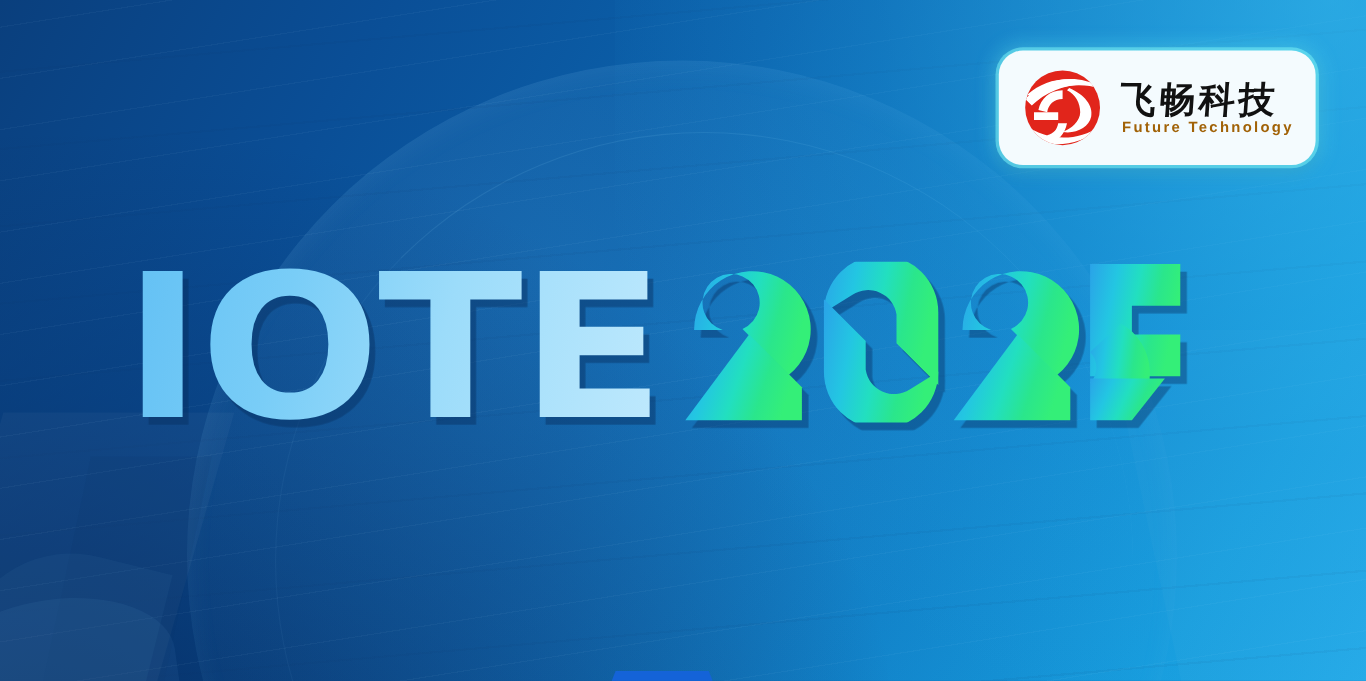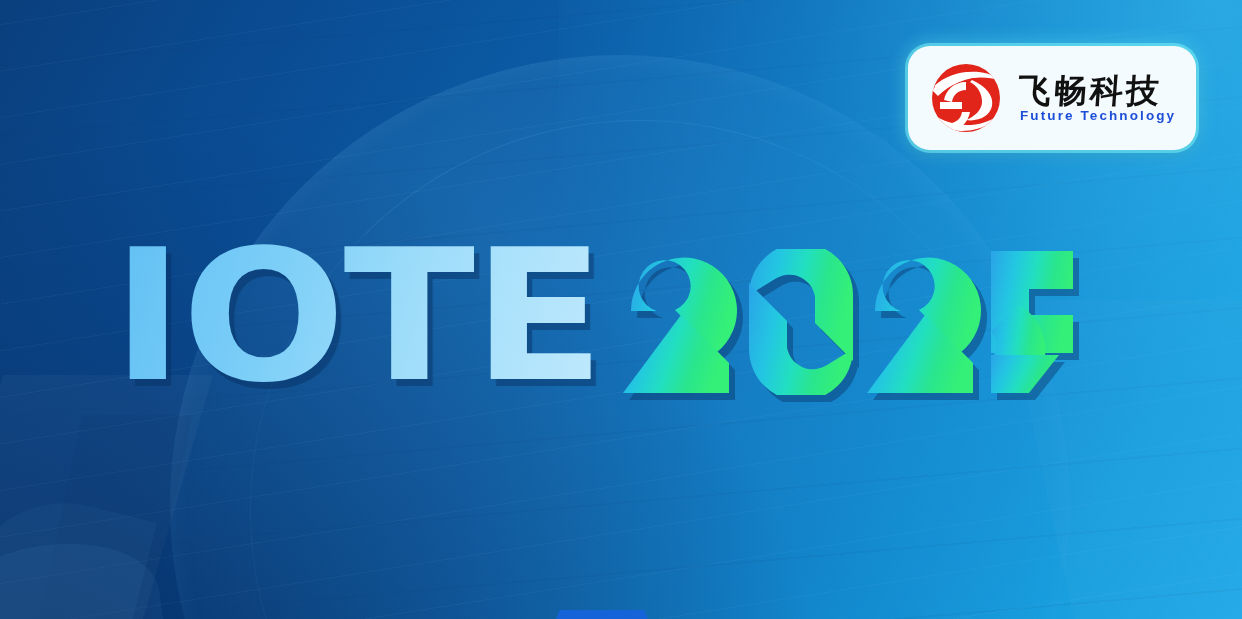--- a/index.html
+++ b/index.html
@@ -104,32 +104,32 @@
   .logo-mark{ width:84px; height:76px; flex:0 0 auto; }
   .logo-text{ display:flex; flex-direction:column; justify-content:center; gap:2px; }
   .logo-cn{
     font-family:"DejaVu Sans", sans-serif;
     font-size:33px; font-weight:700; color:#111; letter-spacing:3px;
     line-height:1; white-space:nowrap;
     transform:skewX(-4deg);
   }
   .logo-en{
     font-family:"Liberation Sans", sans-serif;
-    font-size:13.5px; font-weight:600; color:#1d4ed8;
+    font-size:13.5px; font-weight:600; color:#a16207;
     letter-spacing:2.1px; line-height:1; white-space:nowrap;
     padding-left:2px;
   }
 
   
   .wordmark{
     position:absolute;
     left:0; top:238px;
     width:1242px; height:160px;
   }
-  .wm-row{ position:absolute; left:112px; top:0; display:flex; align-items:flex-end; }
+  .wm-row{ position:absolute; left:112px; top:0; display:flex; align-items:flex-start; }
 
   .iote{
     font-family:"DejaVu Sans", sans-serif;
     font-size:182px;
     font-weight:900;
     line-height:.86;
     letter-spacing:-2px;
     background:linear-gradient(104deg,#62c0f4 0%, #79cdf7 30%, #9cdcfa 58%, #bfe9fd 100%);
     -webkit-background-clip:text;
     background-clip:text;

